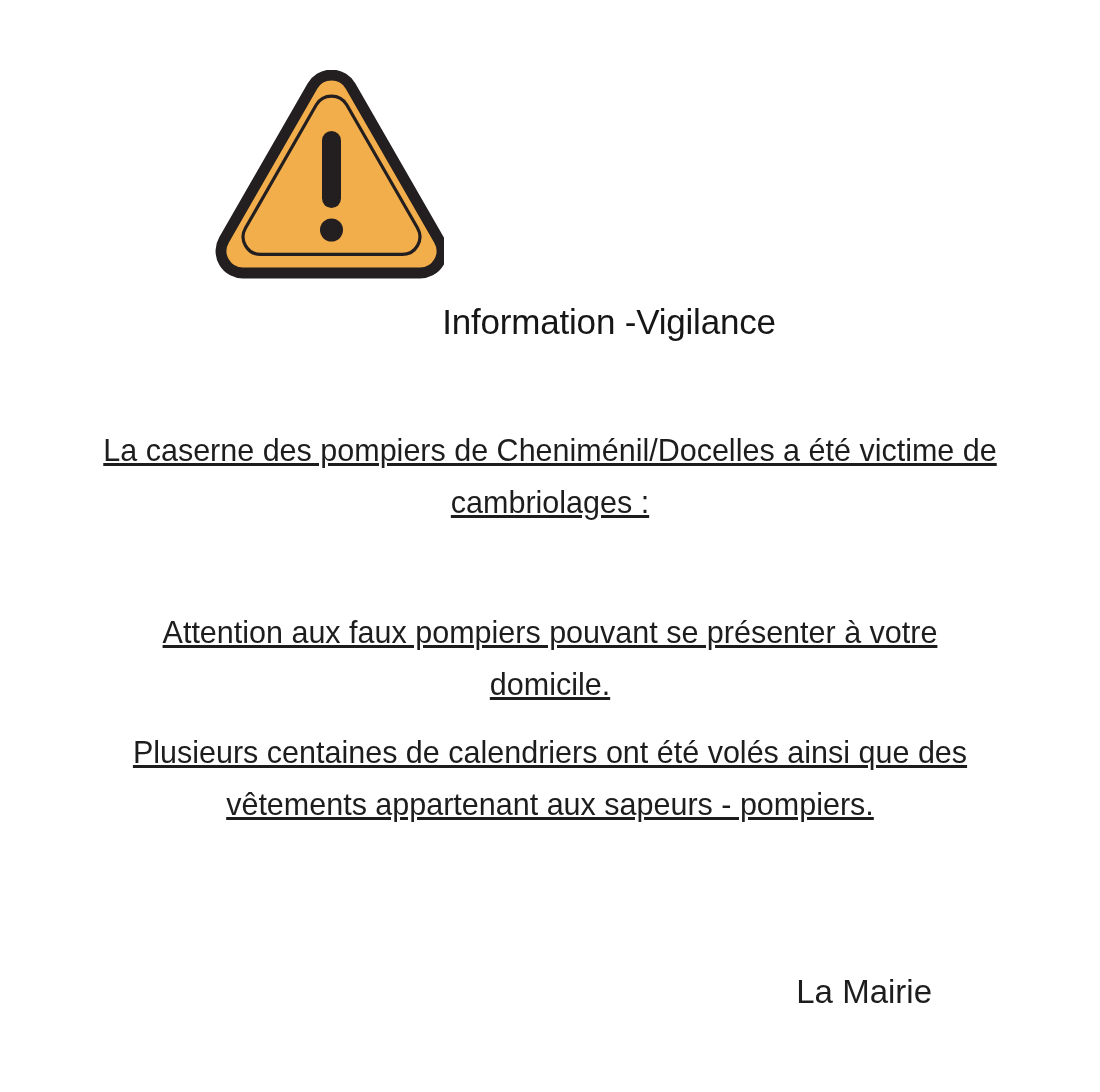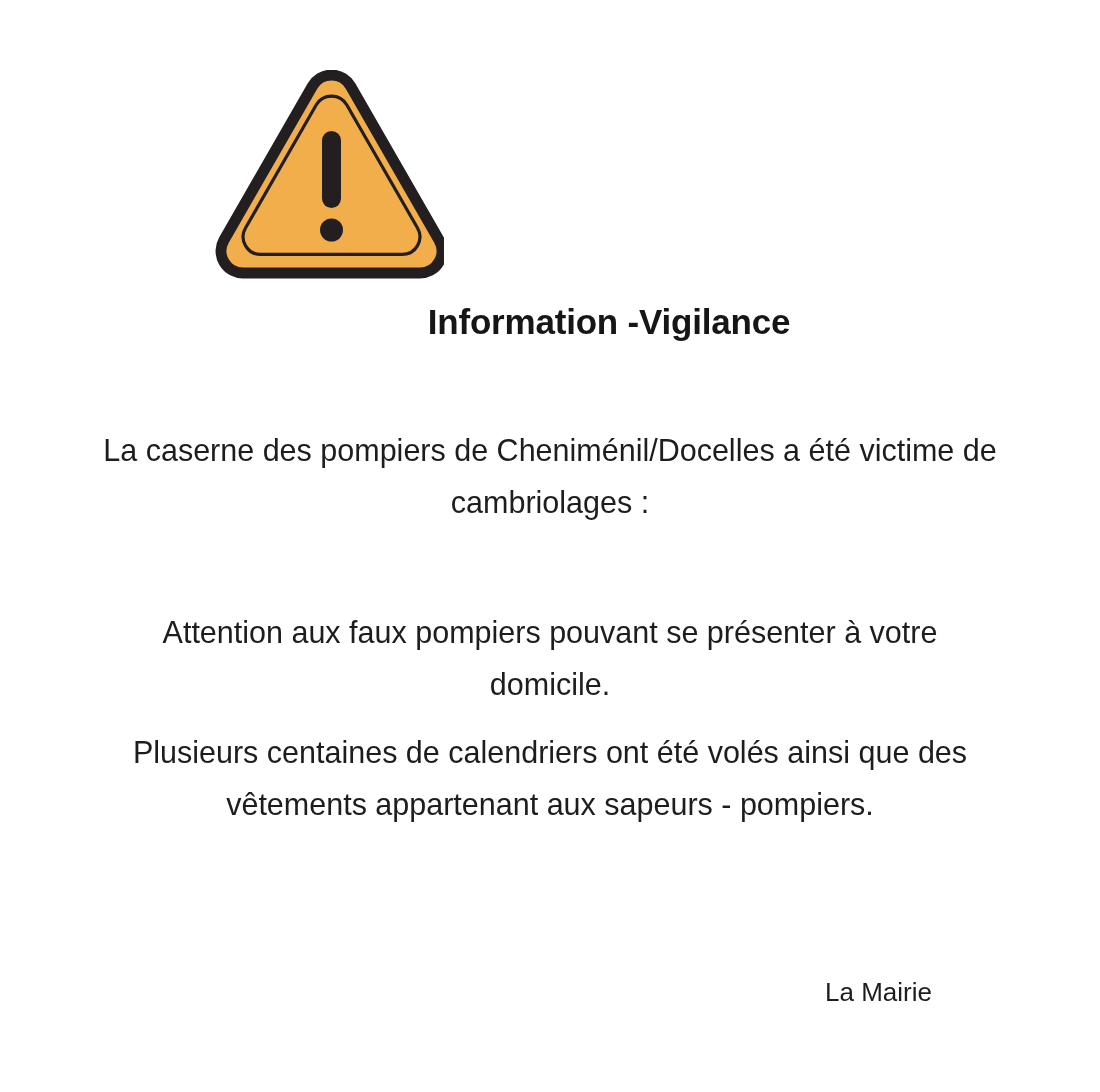--- a/index.html
+++ b/index.html
@@ -37,54 +37,55 @@
   }
 
   
   .title {
     position: absolute;
     left: 0;
     top: 302px;
     width: 1100px;
     text-align: center;
     font-size: 35px;
-    font-weight: bold;
+    font-weight: normal;
     letter-spacing: -0.2px;
     color: #161616;
     padding-left: 118px;
     box-sizing: border-box;
   }
 
   
   .body-block {
     position: absolute;
     left: 100px;
     top: 424px;
     width: 900px;
     text-align: center;
   }
   .para {
     font-size: 30.5px;
     line-height: 52px;
     color: #1d1d1d;
     margin: 0;
+    text-decoration: underline;
   }
   .para + .para {
     margin-top: 16px;
   }
   .para.spaced-top {
     margin-top: 78px;
   }
 
   
   .signature {
     position: absolute;
     right: 168px;
     top: 972px;
-    font-size: 26px;
+    font-size: 33px;
     line-height: 40px;
     color: #1d1d1d;
     text-align: left;
   }
 </style>
 </head>
 <body>
 
 <div class="notice">
 

